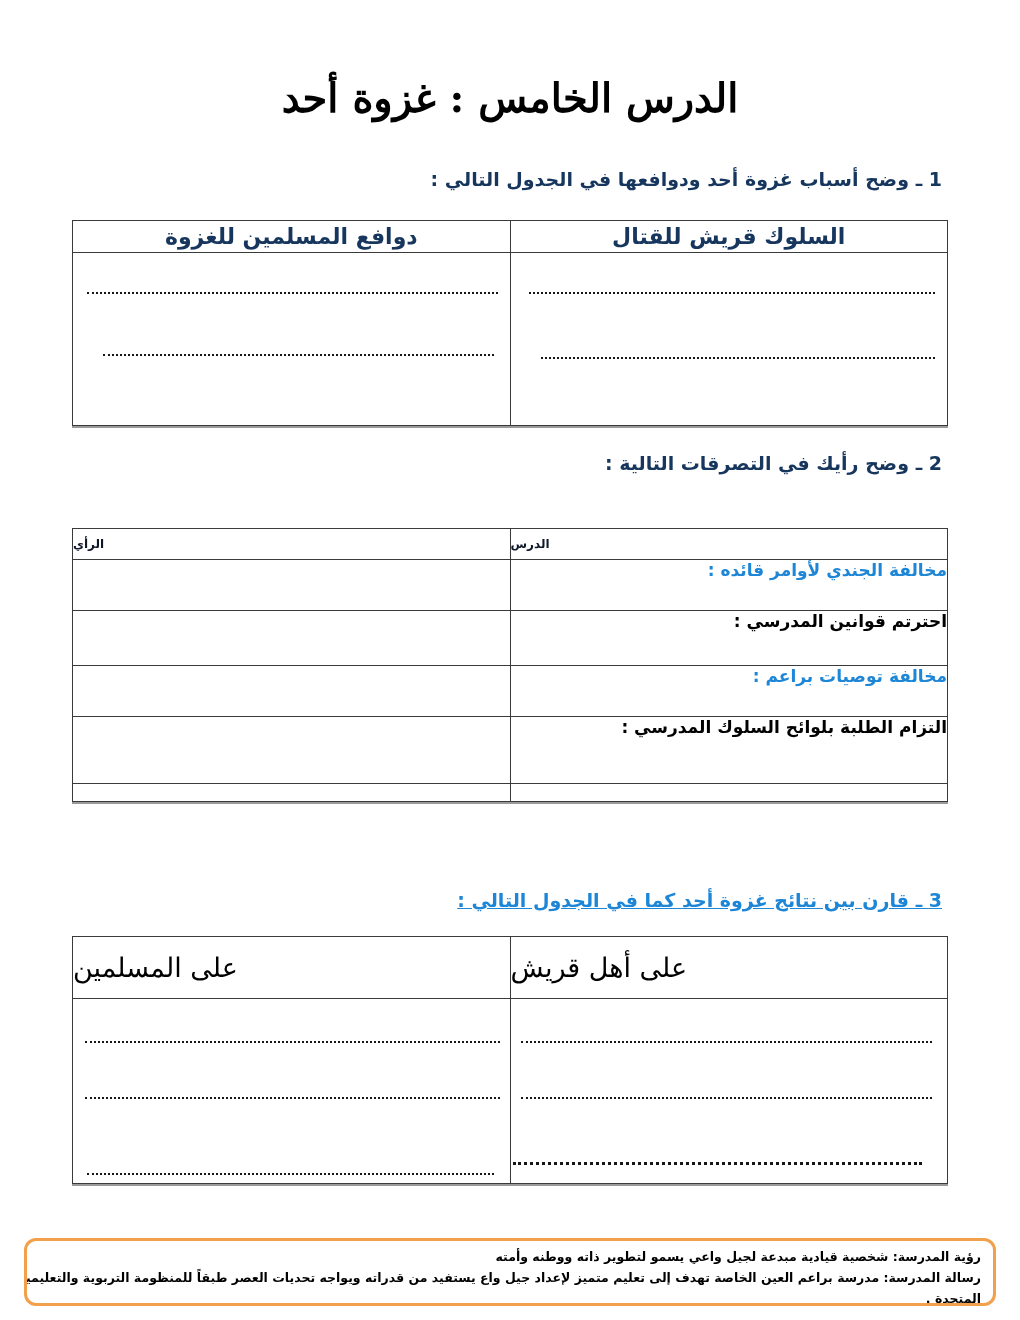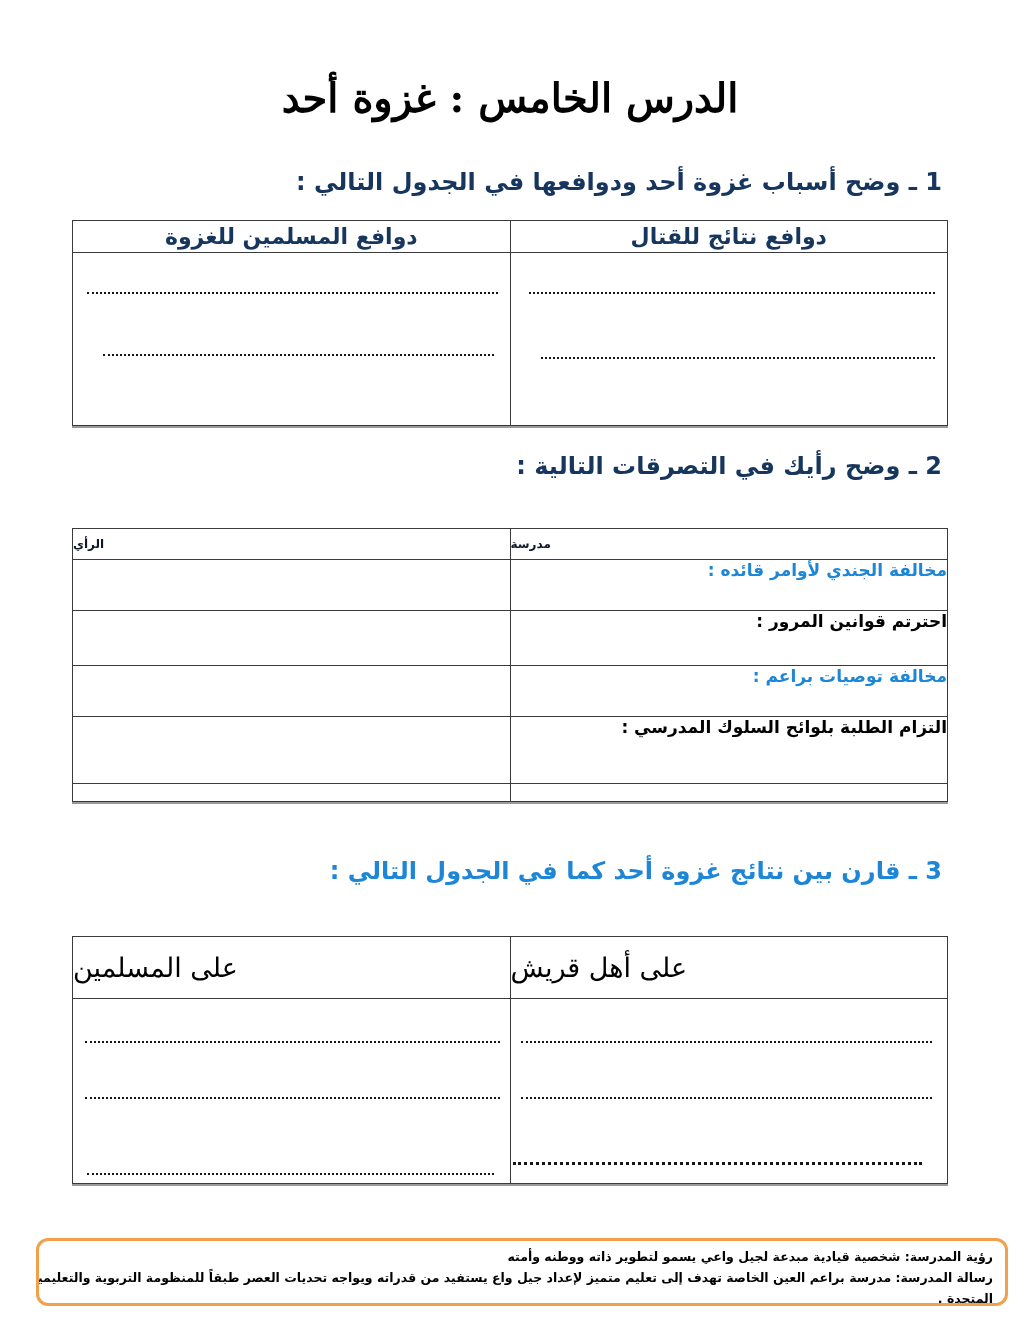--- a/index.html
+++ b/index.html
@@ -29,27 +29,27 @@
     font-size: 40px;
     letter-spacing: -1px;
     color: #000000;
     margin: 0;
   }
 
   
   .q-heading {
     position: absolute;
     right: 78px;
-    font-size: 24px;
+    font-size: 19px;
     font-weight: bold;
     white-space: nowrap;
   }
   .q1-heading, .q2-heading { color: #17365D; top: 168px; }
   .q2-heading { top: 452px; }
-  .q3-heading { color: #1E86D6; top: 857px; }
+  .q3-heading { color: #1E86D6; top: 889px; text-decoration: underline; }
 
   
   table.sheet {
     position: absolute;
     left: 72px;
     width: 876px;
     border-collapse: collapse;
     table-layout: fixed;
     background: #ffffff;
     box-shadow: 0 2px 0 #9a9a9a;
@@ -136,21 +136,20 @@
     position: absolute;
     left: 24px;
     top: 1238px;
     width: 942px;
     height: 57px;
     border: 3px solid #F2A04B;
     border-radius: 12px;
     padding: 5px 12px 0 12px;
     overflow: hidden;
     text-align: right;
-    margin-left: 12px;
   }
   .footer-line {
     font-size: 12.5px;
     font-weight: bold;
     line-height: 21px;
     white-space: nowrap;
     color: #000000;
   }
 </style>
 </head>
@@ -158,21 +157,21 @@
 
 <div class="page">
 
   <h1 class="lesson-title">الدرس الخامس : غزوة أحد</h1>
 
   <div class="q-heading q1-heading">1 ـ وضح أسباب غزوة أحد ودوافعها في الجدول التالي :</div>
 
   <table class="sheet tbl1">
     <thead>
       <tr>
-        <th>دوافع نتائج للقتال</th>
+        <th>السلوك قريش للقتال</th>
         <th>دوافع المسلمين للغزوة</th>
       </tr>
     </thead>
     <tbody>
       <tr>
         <td>
           <div class="dotline t1-r-l1"></div>
           <div class="dotline t1-r-l2"></div>
         </td>
         <td>
@@ -181,31 +180,31 @@
         </td>
       </tr>
     </tbody>
   </table>
 
   <div class="q-heading q2-heading">2 ـ وضح رأيك في التصرقات التالية :</div>
 
   <table class="sheet tbl2">
     <thead>
       <tr>
-        <th>مدرسة</th>
+        <th>الدرس</th>
         <th>الرأي</th>
       </tr>
     </thead>
     <tbody>
       <tr class="r1">
         <td class="text-blue">مخالفة الجندي لأوامر قائده :</td>
         <td></td>
       </tr>
       <tr class="r2">
-        <td>احترتم قوانين المرور :</td>
+        <td>احترتم قوانين المدرسي :</td>
         <td></td>
       </tr>
       <tr class="r3">
         <td class="text-blue">مخالفة توصيات براعم :</td>
         <td></td>
       </tr>
       <tr class="r4">
         <td>التزام الطلبة بلوائح السلوك المدرسي :</td>
         <td></td>
       </tr>

